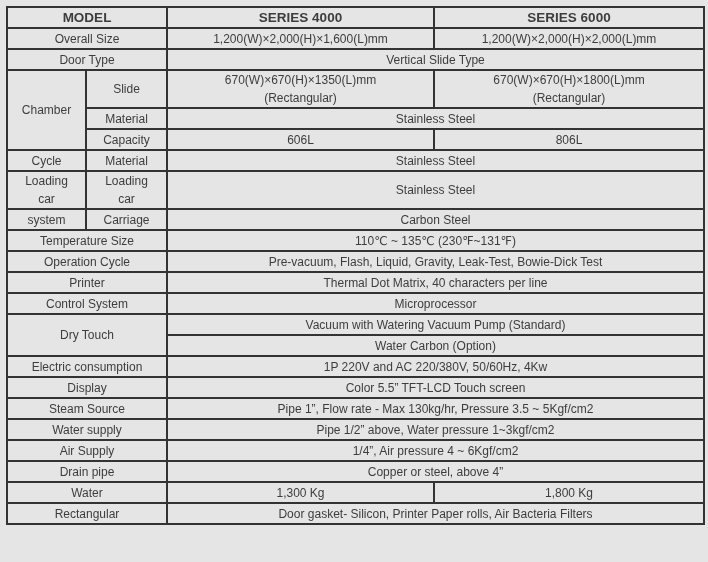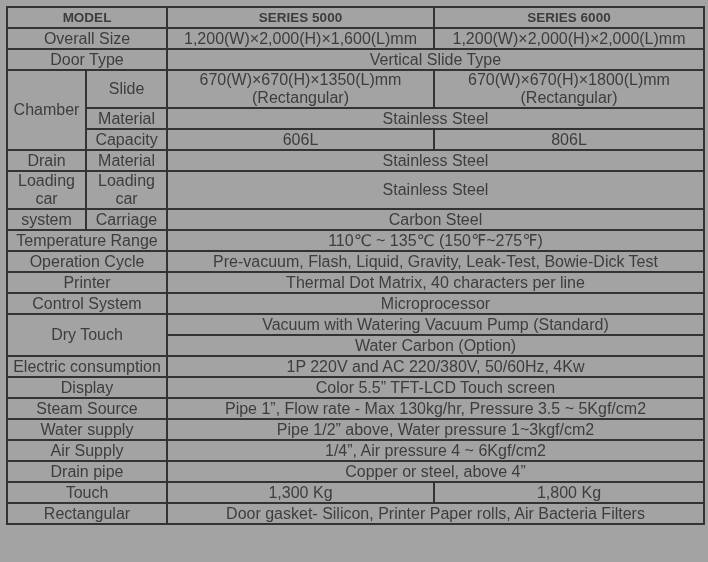--- a/index.html
+++ b/index.html
@@ -8,35 +8,35 @@
     background: #ffffff;
     width: 708px;
     height: 562px;
     font-family: "Liberation Sans", "DejaVu Sans", sans-serif;
   }
   .page {
     width: 708px;
     height: 562px;
     box-sizing: border-box;
     padding: 6px 5px 11px 6px;
-    background: #a3a3a3;
+    background: #e5e5e5;
   }
   table.spec {
     border-collapse: collapse;
     table-layout: fixed;
     width: 697px;
     border: 2px solid var(--border-color, #333333);
   }
   table.spec th,
   table.spec td {
     border: 2px solid var(--border-color, #333333);
     text-align: center;
     vertical-align: middle;
     color: var(--text-color, #3d3d3d);
-    font-size: 16px;
+    font-size: 12px;
     line-height: 18px;
     height: 19px;
     padding: 0 3px;
     white-space: pre-line;
     overflow: hidden;
     font-weight: normal;
   }
   table.spec th {
     font-weight: bold;
     font-size: 13.5px;
@@ -49,21 +49,21 @@
   <table class="spec">
     <colgroup>
         <col style="width: 79px;">
         <col style="width: 81px;">
         <col style="width: 267px;">
         <col style="width: 270px;">
       </colgroup>
     <tbody>
         <tr>
           <th colspan="2">MODEL</th>
-          <th>SERIES 5000</th>
+          <th>SERIES 4000</th>
           <th>SERIES 6000</th>
         </tr>
         <tr>
           <td colspan="2">Overall Size</td>
           <td>1,200(W)×2,000(H)×1,600(L)mm</td>
           <td>1,200(W)×2,000(H)×2,000(L)mm</td>
         </tr>
         <tr>
           <td colspan="2">Door Type</td>
           <td colspan="2">Vertical Slide Type</td>
@@ -79,39 +79,39 @@
         <tr>
           <td>Material</td>
           <td colspan="2">Stainless Steel</td>
         </tr>
         <tr>
           <td>Capacity</td>
           <td>606L</td>
           <td>806L</td>
         </tr>
         <tr>
-          <td>Drain</td>
+          <td>Cycle</td>
           <td>Material</td>
           <td colspan="2">Stainless Steel</td>
         </tr>
         <tr>
           <td>Loading
 car</td>
           <td>Loading
 car</td>
           <td colspan="2">Stainless Steel</td>
         </tr>
         <tr>
           <td>system</td>
           <td>Carriage</td>
           <td colspan="2">Carbon Steel</td>
         </tr>
         <tr>
-          <td colspan="2">Temperature Range</td>
-          <td colspan="2">110℃ ~ 135℃ (150℉~275℉)</td>
+          <td colspan="2">Temperature Size</td>
+          <td colspan="2">110℃ ~ 135℃ (230℉~131℉)</td>
         </tr>
         <tr>
           <td colspan="2">Operation Cycle</td>
           <td colspan="2">Pre-vacuum, Flash, Liquid, Gravity, Leak-Test, Bowie-Dick Test</td>
         </tr>
         <tr>
           <td colspan="2">Printer</td>
           <td colspan="2">Thermal Dot Matrix, 40 characters per line</td>
         </tr>
         <tr>
@@ -143,21 +143,21 @@
         </tr>
         <tr>
           <td colspan="2">Air Supply</td>
           <td colspan="2">1/4”, Air pressure 4 ~ 6Kgf/cm2</td>
         </tr>
         <tr>
           <td colspan="2">Drain pipe</td>
           <td colspan="2">Copper or steel, above 4”</td>
         </tr>
         <tr>
-          <td colspan="2">Touch</td>
+          <td colspan="2">Water</td>
           <td>1,300 Kg</td>
           <td>1,800 Kg</td>
         </tr>
         <tr>
           <td colspan="2">Rectangular</td>
           <td colspan="2">Door gasket- Silicon, Printer Paper rolls, Air Bacteria Filters</td>
         </tr>
       </tbody>
   </table>
 </div>

